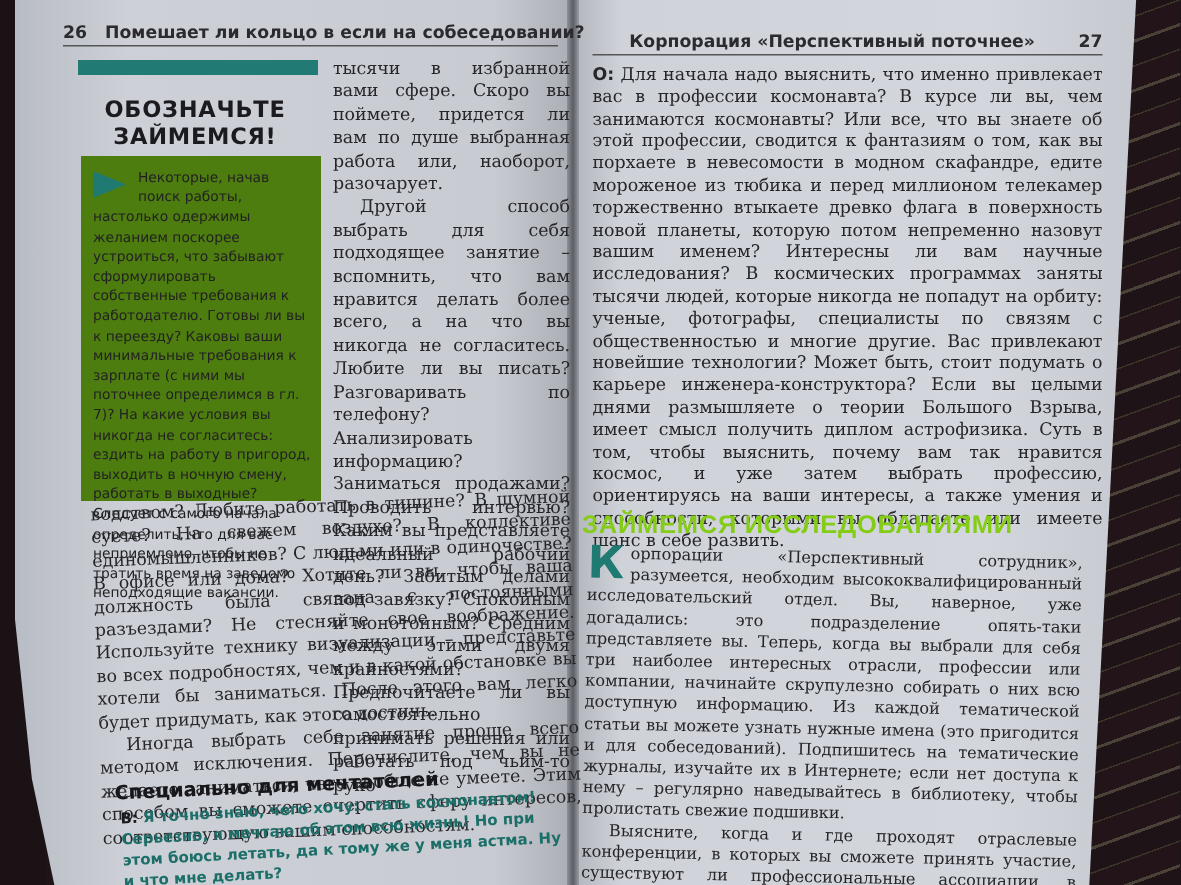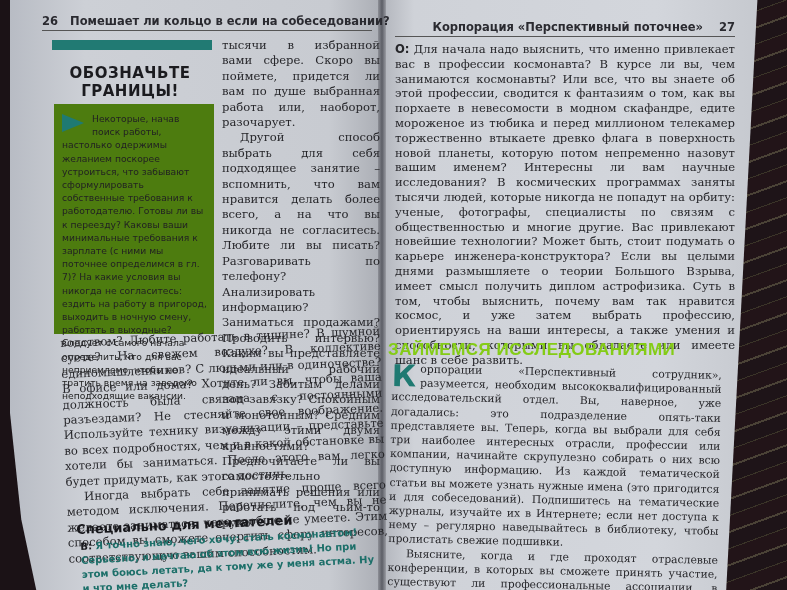--- a/index.html
+++ b/index.html
@@ -15,21 +15,21 @@
   .page-right{left:383px;width:390px;
     clip-path:polygon(0 0,96% 0,88% 100%,0 100%);
     background:linear-gradient(90deg,#b3b6bd 0%,#cfd2d8 8%,#d3d6dc 70%,#c4c7cd 100%);}
   .spine{position:absolute;left:378px;top:0;width:8px;height:590px;
     background:linear-gradient(90deg,#8e9097,#5c5e66,#9a9ca3);}
   .runhead{position:absolute;font-family:"DejaVu Sans","Liberation Sans",sans-serif;
     font-weight:bold;font-size:11.5px;color:#2a2a30;white-space:nowrap;}
   .rh-left{left:42px;top:14px;border-bottom:1px solid #555;width:330px;padding-bottom:2px;}
   .rh-left .num{margin-right:8px;font-weight:bold;}
   .rh-right{left:395px;top:20px;border-bottom:1px solid #555;width:340px;text-align:right;padding-bottom:2px;}
-  .rh-right .num{margin-left:12px;}
+  .rh-right .num{margin-left:25px;}
   .teal-bar{position:absolute;left:52px;top:40px;width:160px;height:10px;background:#217a73;}
   .sb-title{position:absolute;left:60px;top:64px;width:140px;text-align:center;
     font-family:"DejaVu Sans","Liberation Sans",sans-serif;font-weight:900;font-size:15px;
     line-height:18px;color:#1b1b1f;letter-spacing:0.5px;}
   .sidebar{position:absolute;left:54px;top:104px;width:160px;height:230px;background:#4d7c0f;
     font-family:"DejaVu Sans","Liberation Sans",sans-serif;font-size:9.2px;line-height:13.2px;color:#222;
     padding:8px 6px 6px 8px;box-sizing:border-box;}
   .sidebar .tri{float:left;width:0;height:0;border-top:9px solid transparent;border-bottom:9px solid transparent;
     border-left:22px solid #1f7a72;margin:2px 8px 2px 0;}
   .col{position:absolute;font-size:11.6px;line-height:15.4px;text-align:justify;color:#26262a;}
@@ -62,21 +62,21 @@
 <div class="spine"></div>
 
 <div class="runhead rh-left">
   <span class="num">26</span>
   <span>Помешает ли кольцо в если на собеседовании?</span>
 </div>
 
 <div class="teal-bar"></div>
 <div class="sb-title">
   <div>ОБОЗНАЧЬТЕ</div>
-  <div>ГРАНИЦЫ!</div>
+  <div>ЗАЙМЕМСЯ!</div>
 </div>
 <div class="sidebar">
   <span class="tri"></span>
   <span>Некоторые, начав поиск работы, настолько одержимы желанием поскорее устроиться, что забывают сформулировать собственные требования к работодателю. Готовы ли вы к переезду? Каковы ваши минимальные требования к зарплате (с ними мы поточнее определимся в гл. 7)? На какие условия вы никогда не согласитесь: ездить на работу в пригород, выходить в ночную смену, работать в выходные? Следует с самого начала определить, что для вас неприемлемо, чтобы не тратить время на заведомо неподходящие вакансии.</span>
 </div>
 
 <div class="col col-mid">
   <div>тысячи в избранной вами сфере. Скоро вы поймете, придется ли вам по душе выбранная работа или, наоборот, разочарует.</div>
   <div class="indent">Другой способ выбрать для себя подходящее занятие – вспомнить, что вам нравится делать более всего, а на что вы никогда не согласитесь. Любите ли вы писать? Разговаривать по телефону? Анализировать информацию? Заниматься продажами? Проводить интервью? Каким вы представляете идеальный рабочий день? Забитым делами под завязку? Спокойным и монотонным? Средним между этими двумя крайностями? Предпочитаете ли вы самостоятельно принимать решения или работать под чьим-то руко</div>
 </div>

